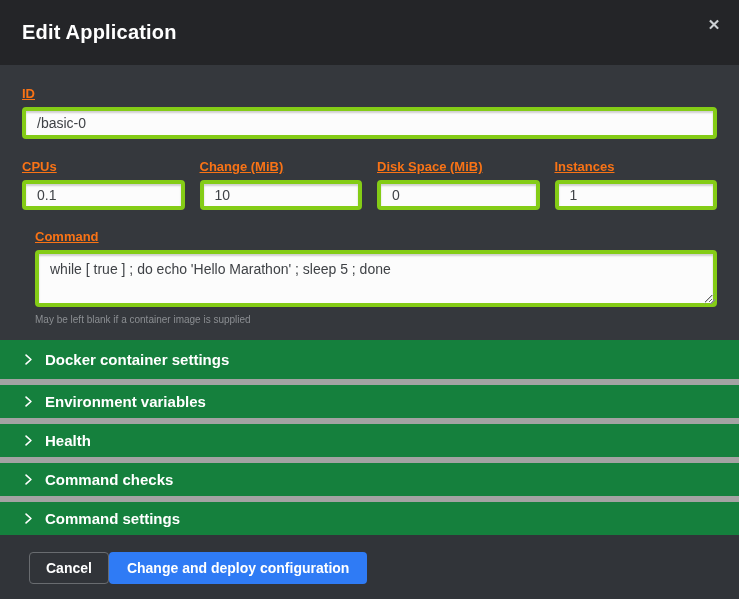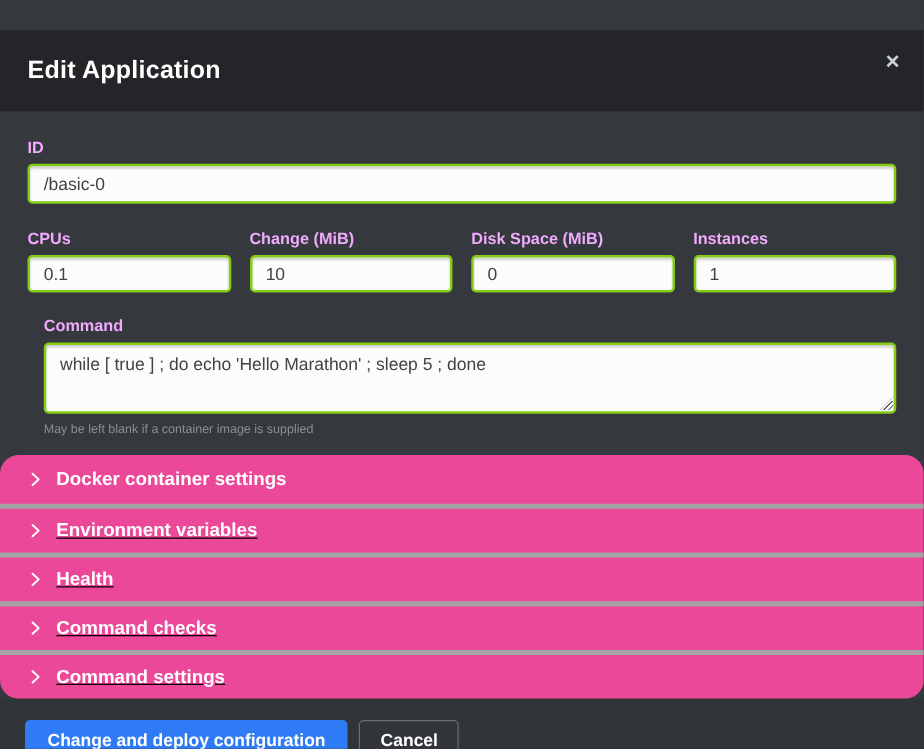--- a/index.html
+++ b/index.html
@@ -6,21 +6,20 @@
   html, body { width: 739px; height: 599px; }
   body {
     font-family: "Liberation Sans", sans-serif;
     background: #35383d;
     overflow: hidden;
   }
   .modal {
     width: 739px; height: 538px;
     display: flex; flex-direction: column;
     background: #35383d;
-    margin-top: 24px;
   }
 
   
   .modal-header {
     height: 65px; flex: 0 0 65px;
     background: #242528;
     display: flex; align-items: center;
     padding: 0 22px;
     position: relative;
   }
@@ -44,29 +43,30 @@
 
   
   .modal-body {
     flex: 0 0 270px;
     background: #35383d;
     padding: 21px 22px 15px 22px;
   }
   .form-group { margin-bottom: 20px; }
   .form-label {
     display: block;
-    color: #f0abfc;
+    color: #f97316;
     font-size: 13px;
     font-weight: 700;
     margin-bottom: 6px;
+    text-decoration: underline;
   }
   .text-input, .text-area {
     width: 100%;
     background: #fcfcfc;
-    border: 2px solid #84cc16;
+    border: 4px solid #84cc16;
     border-radius: 4px;
     box-shadow: inset 0 2px 2px rgba(0,0,0,0.18);
     color: #3f4246;
     font-family: "Liberation Sans", sans-serif;
     font-size: 14px;
     padding: 6px 11px;
     outline: none;
   }
   .text-input { height: 32px; }
   .fields-row {
@@ -100,31 +100,30 @@
   .help-text {
     margin-top: 7px;
     color: #8b8e92;
     font-size: 10px;
   }
   .command-group { margin-bottom: 0; padding-left: 13px; }
 
   
   .accordion {
     flex: 0 0 195px;
-    background: #ec4899;
-    border-radius: 15px;
+    background: #15803d;
   }
   .accordion-row {
     height: 39px;
     display: flex;
     align-items: center;
     padding: 0 22px;
     cursor: pointer;
   }
-  .accordion-row + .accordion-row { border-top: 4px solid #a3a3a3; text-decoration: underline; }
+  .accordion-row + .accordion-row { border-top: 6px solid #a3a3a3; }
   .chevron {
     width: 13px; height: 13px;
     margin-right: 10px;
     flex: 0 0 auto;
     display: inline-flex;
   }
   .chevron svg { width: 13px; height: 13px; }
   .accordion-label {
     color: #ffffff;
     font-size: 15px;
@@ -248,17 +247,17 @@
       <span class="chevron">
         <svg viewBox="0 0 16 16">
             <path d="M5 2.5 L11 8 L5 13.5" stroke="#ffffff" stroke-width="2" fill="none" stroke-linecap="round" stroke-linejoin="round"></path>
           </svg>
       </span>
       <span class="accordion-label">Command settings</span>
     </div>
   </div>
 
   <div class="modal-footer">
+    <button class="btn btn-cancel">Cancel</button>
     <button class="btn btn-primary">Change and deploy configuration</button>
-    <button class="btn btn-cancel">Cancel</button>
   </div>
 
 </div>
 
 </body></html>

